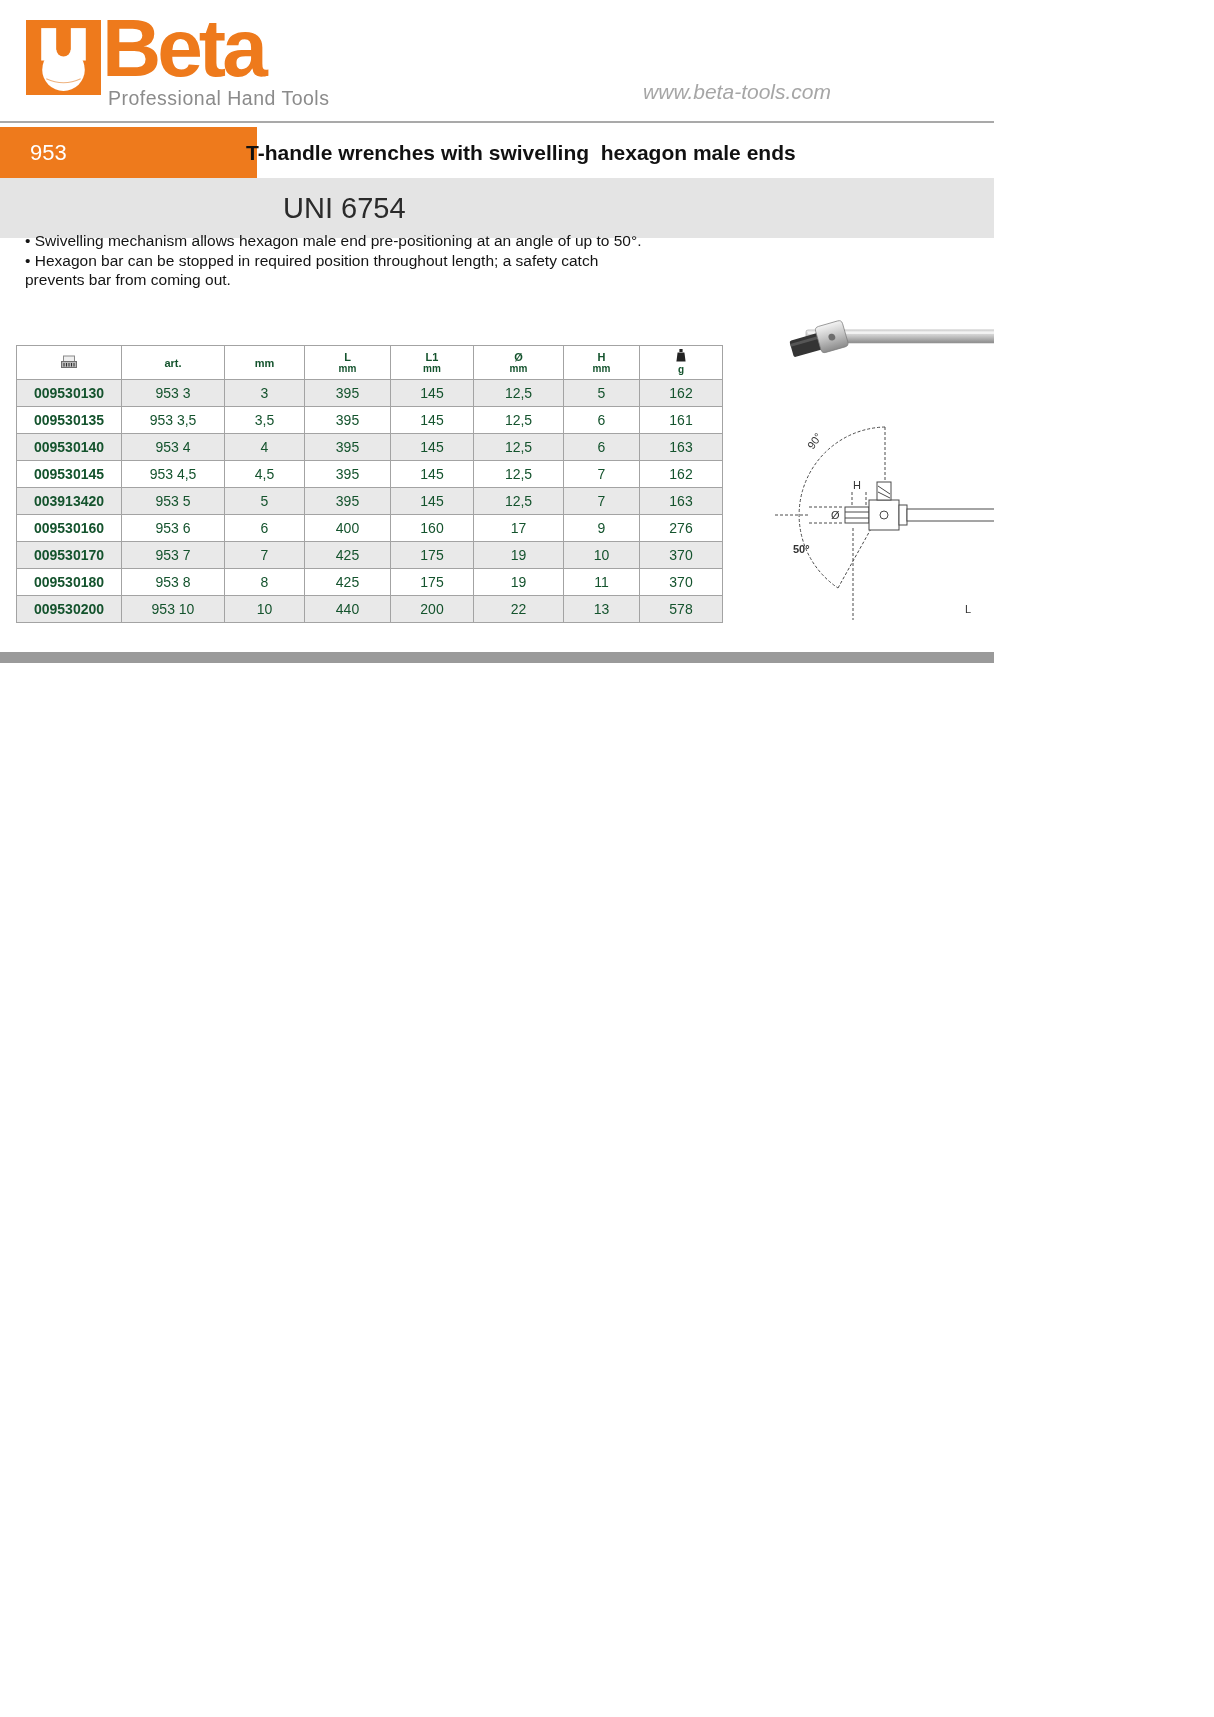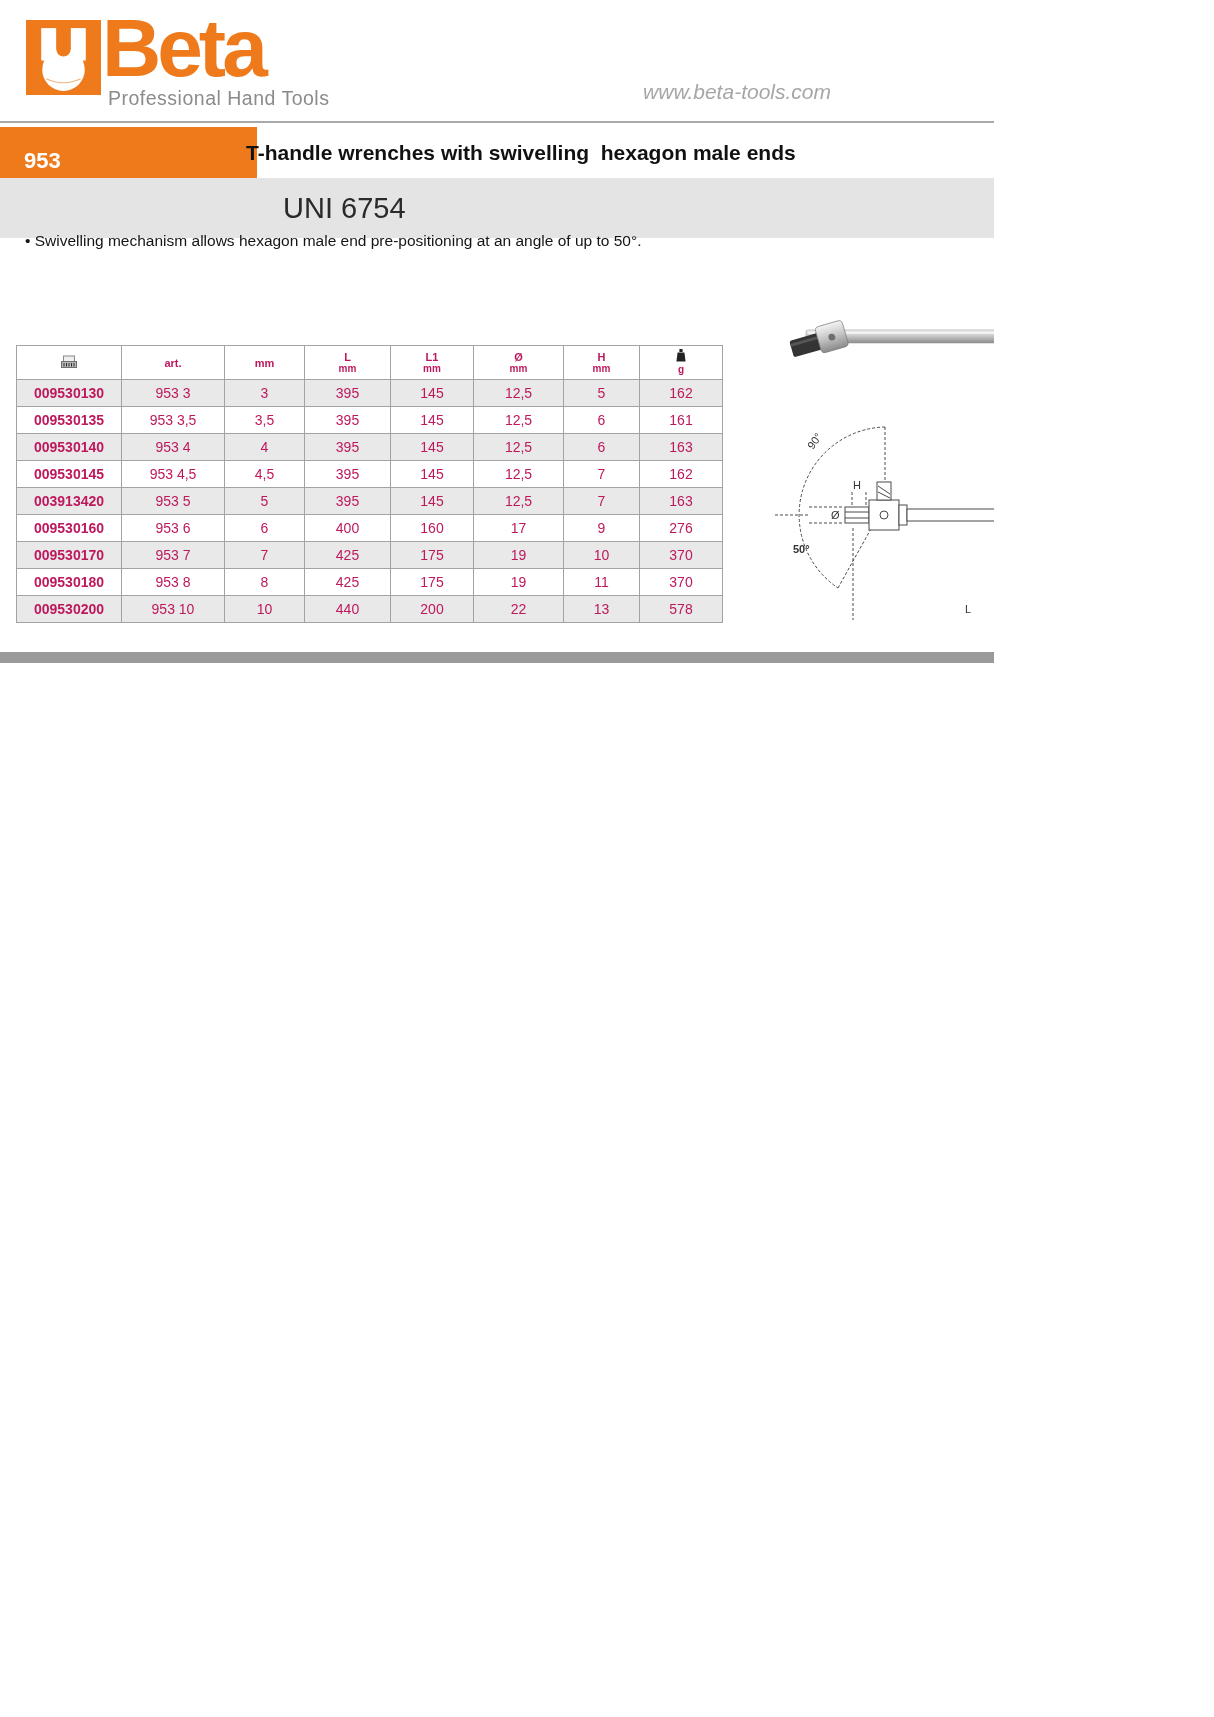--- a/index.html
+++ b/index.html
@@ -9,36 +9,36 @@
   
   .logo-box{position:absolute;left:26px;top:20px;width:75px;height:75px;}
   .brand-word{position:absolute;left:102px;top:0px;font-size:82px;font-weight:bold;
               letter-spacing:-4px;color:#ee7a1c;line-height:96px;}
   .tagline{position:absolute;left:108px;top:87px;font-size:19.5px;color:#8b8b8b;letter-spacing:.5px;}
   .website{position:absolute;right:163px;top:80px;font-size:21px;font-style:italic;color:#a6a6a6;}
   .header-rule{position:absolute;left:0;top:121px;width:1214px;height:2px;background:#a9a9a9;}
 
   
   .model-band{position:absolute;left:0;top:127px;width:257px;height:51px;background:#ee7a1c;}
-  .model-num{font-size:22px;font-weight:bold;color:#fff;line-height:51px;padding-left:24px;margin-top:8px;}
+  .model-num{font-size:22px;font-weight:normal;color:#fff;line-height:51px;padding-left:30px;}
   .page-title{position:absolute;left:246px;top:127px;height:51px;line-height:51px;
               font-size:21px;font-weight:bold;color:#111;white-space:pre;}
 
   
   .std-band{position:absolute;left:0;top:178px;width:1214px;height:60px;background:#e4e4e4;}
   .hex-ring{position:absolute;left:135px;top:186px;width:15px;height:15px;border:3.5px solid #1c1c1c;
             border-radius:50%;background:transparent;}
   .std-label{position:absolute;left:283px;top:0;height:60px;line-height:60px;font-size:29px;color:#2a2a2a;}
 
   
   .features{position:absolute;left:25px;top:231px;width:622px;font-size:15.5px;line-height:19.5px;color:#141414;}
 
   
   .spec-table{position:absolute;left:16px;top:345px;border-collapse:collapse;table-layout:fixed;
-              font-size:14px;color:#be185d;}
+              font-size:14px;color:#14532d;}
   .spec-table th,.spec-table td{border:1px solid #a3a3a3;text-align:center;padding:0;}
   .spec-table{border:1px solid #8c8c8c;}
   .spec-table thead th{height:33px;background:#fff;font-size:11px;font-weight:bold;vertical-align:middle;line-height:12px;}
   .spec-table td{height:26px;}
   .spec-table tbody tr:nth-child(odd){background:#e9e9e9;}
   .spec-table tbody tr:nth-child(even){background:#fff;}
   .spec-table td.ean{font-weight:bold;}
   .sub{font-weight:bold;font-size:10px;}
 
   
@@ -74,20 +74,21 @@
   </div>
   <div class="page-title">T-handle wrenches with swivelling  hexagon male ends</div>
 
   <div class="std-band">
     <div class="hex-ring"></div>
     <div class="std-label">UNI 6754</div>
   </div>
 
   <div class="features">
       <div>• Swivelling mechanism allows hexagon male end pre-positioning at an angle of up to 50°.</div>
+      <div>• Hexagon bar can be stopped in required position throughout length; a safety catch prevents bar from coming out.</div>
     </div>
 
   <table class="spec-table">
     <colgroup>
       <col style="width:105px">
         <col style="width:103px">
         <col style="width:80px">
         <col style="width:86px">
       <col style="width:83px">
         <col style="width:90px">

